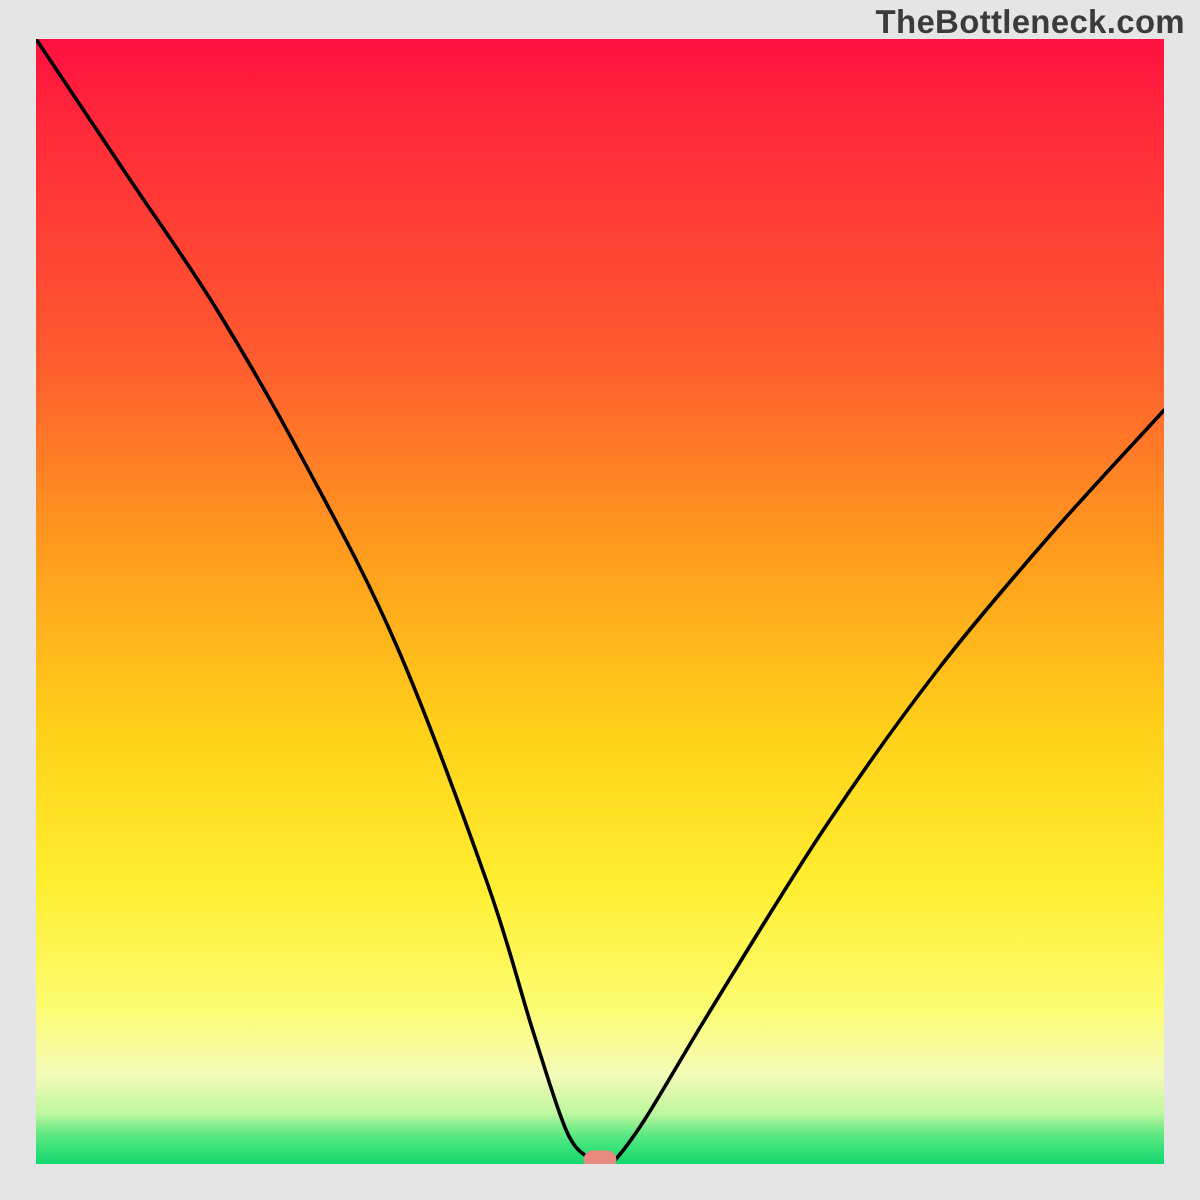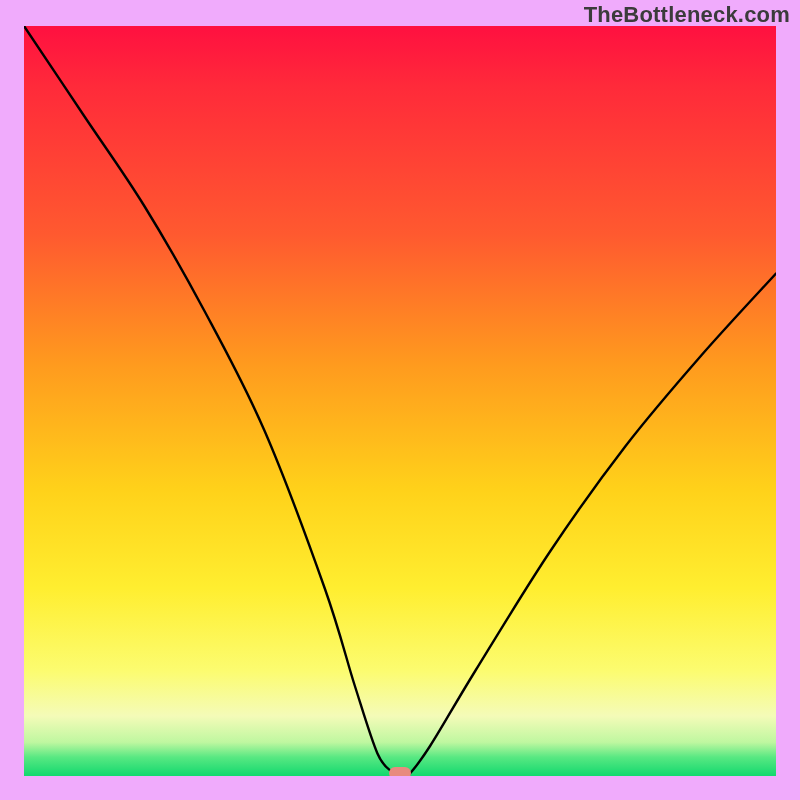--- a/index.html
+++ b/index.html
@@ -8,21 +8,21 @@
     width: 800px;
     height: 800px;
     background: #000;
     font-family: Arial, Helvetica, sans-serif;
     overflow: hidden;
   }
   .frame {
     position: relative;
     width: 800px;
     height: 800px;
-    background: #f0abfc;
+    background: #e5e5e5;
   }
   .watermark {
     position: absolute;
     top: 2px;
     right: 10px;
     color: #3b3b3b;
     font-size: 22px;
     font-weight: 600;
     letter-spacing: 0.2px;
     z-index: 10;

